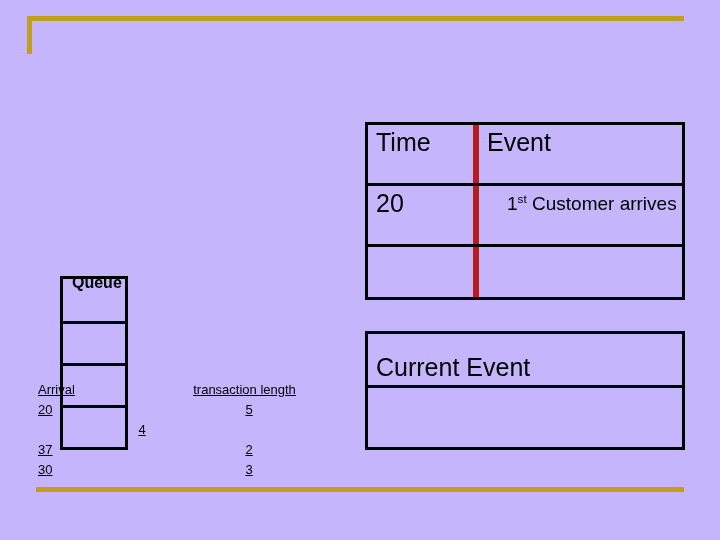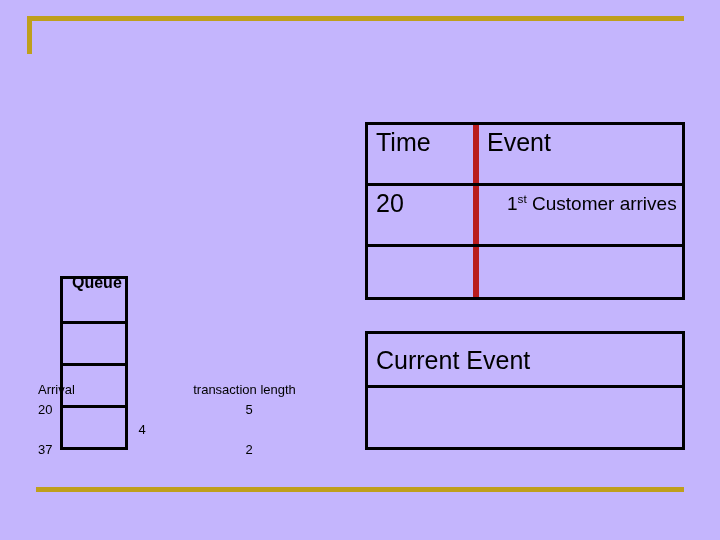--- a/index.html
+++ b/index.html
@@ -102,21 +102,21 @@
     left: 365px;
     top: 331px;
     width: 320px;
     height: 119px;
     border: 3px solid #000000;
     box-sizing: border-box;
   }
   .ce-header {
     height: 51px;
     box-sizing: border-box;
-    padding: 10px 0 0 8px;
+    padding: 17px 0 0 8px;
     font-size: 25px;
     line-height: 32px;
     color: #000000;
   }
   .ce-body {
     height: 62px;
     box-sizing: border-box;
     border-top: 3px solid #000000;
   }
 
@@ -152,20 +152,21 @@
 
   
   .data-table {
     position: absolute;
     left: 38px;
     top: 380px;
     width: 270px;
     font-size: 13px;
     line-height: 20px;
     color: #000000;
+    text-decoration: underline;
   }
   .data-row {
     display: flex;
     height: 20px;
   }
   .col-arrival {
     width: 110px;
     text-align: left;
     white-space: nowrap;
   }
@@ -226,15 +227,19 @@
       <div class="col-arrival">20</div>
       <div class="col-length">5</div>
     </div>
     <div class="data-row">
       <div class="col-length">4</div>
     </div>
     <div class="data-row">
       <div class="col-arrival">37</div>
       <div class="col-length">2</div>
     </div>
+    <div class="data-row">
+      <div class="col-arrival">30</div>
+      <div class="col-length">3</div>
+    </div>
   </div>
 
 </div>
 
 </body></html>

